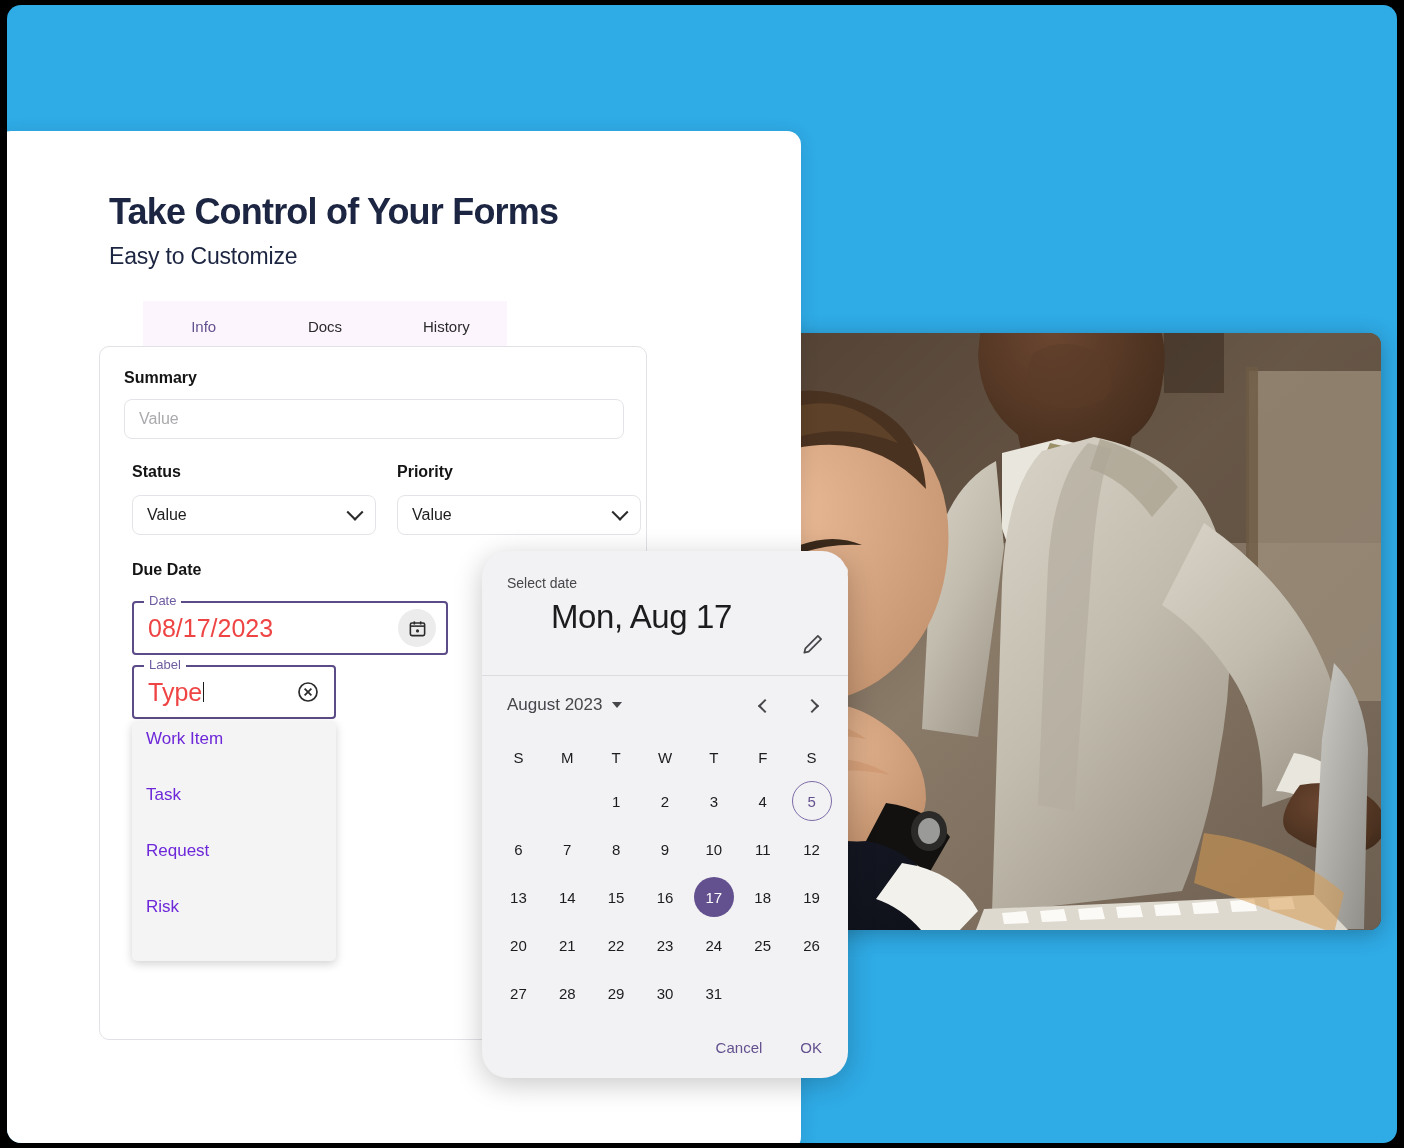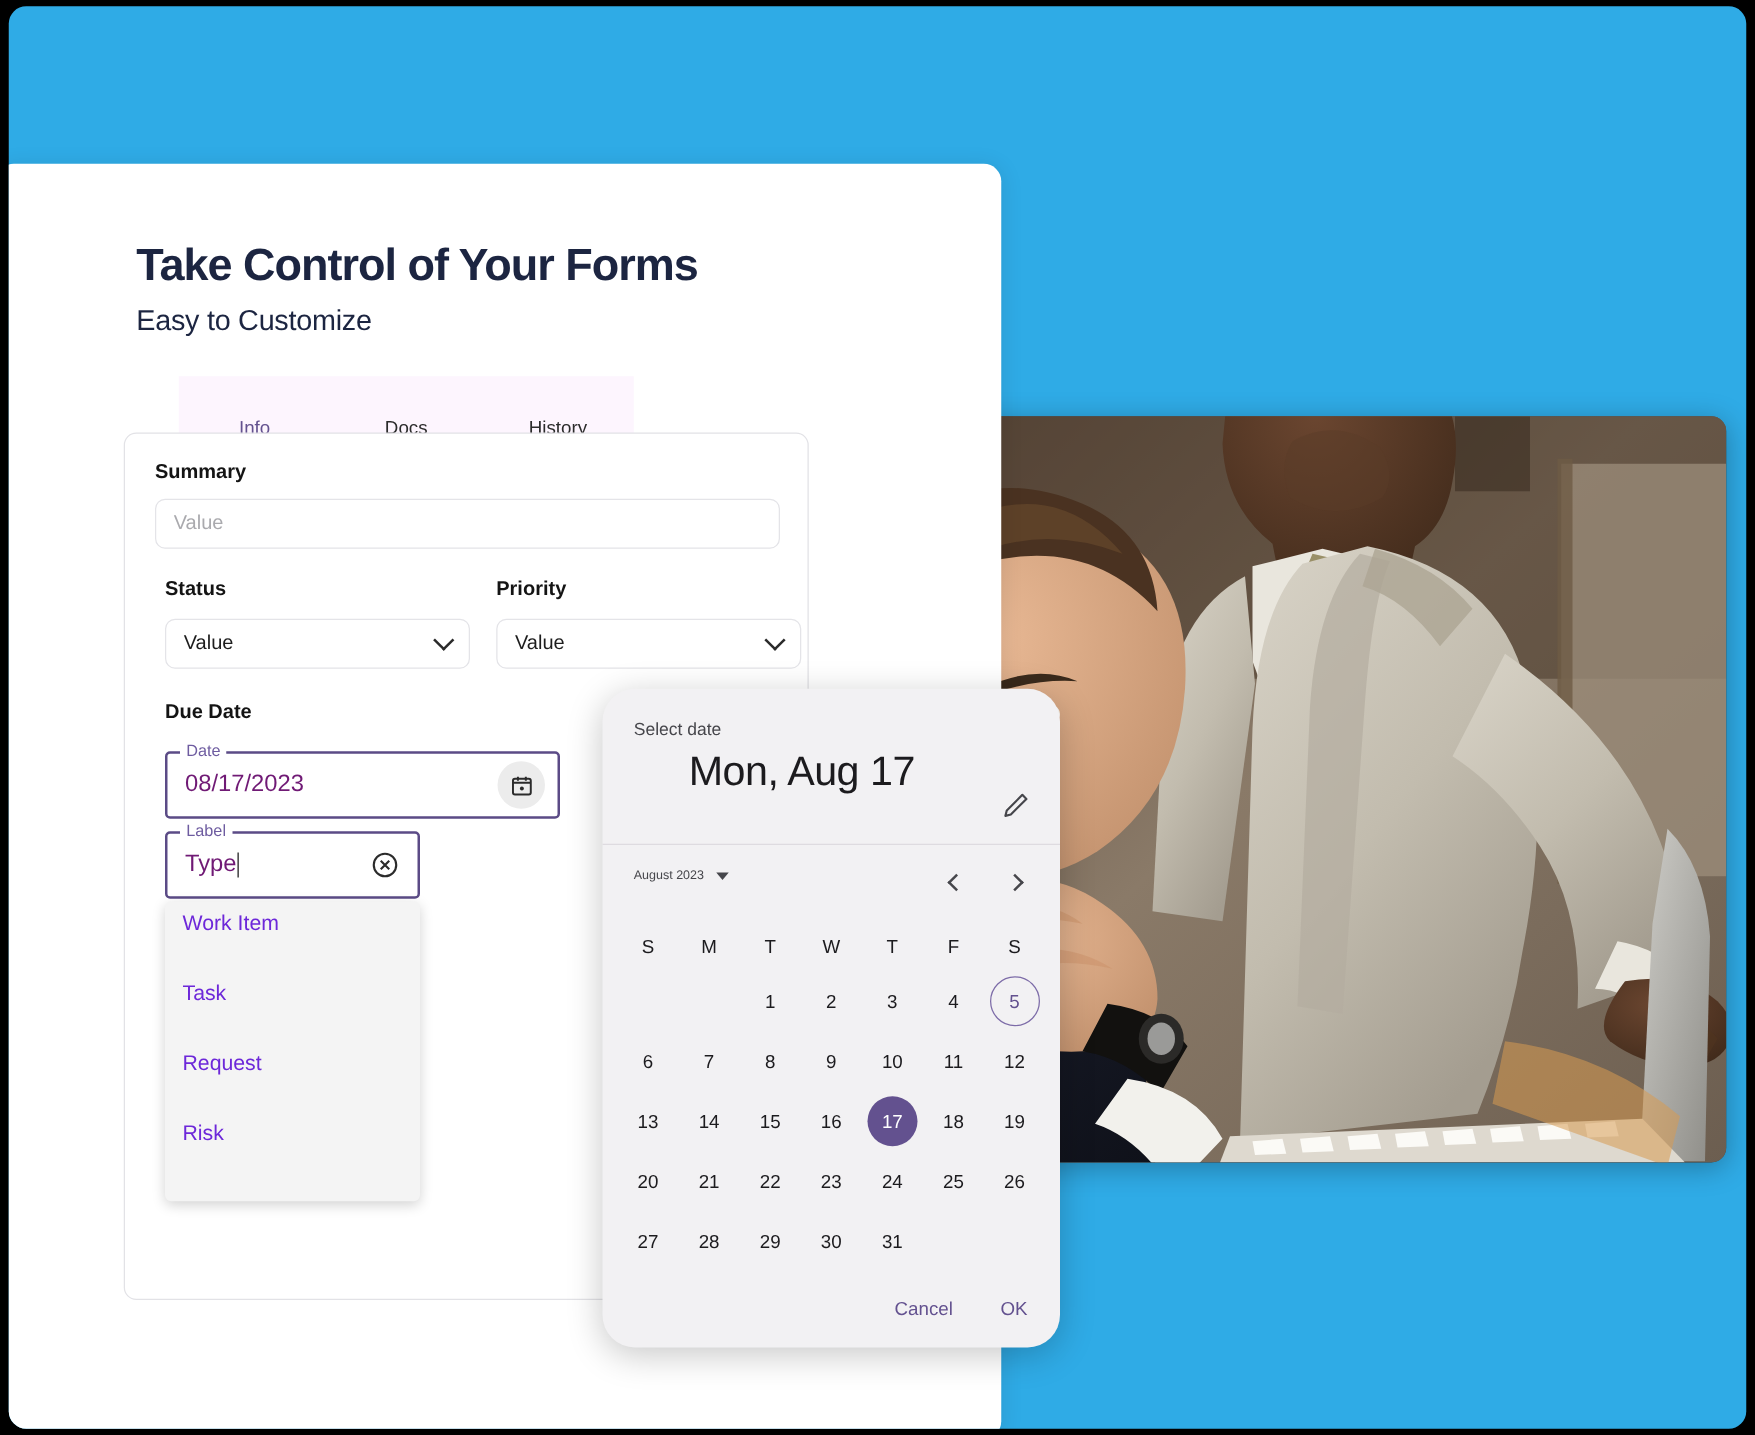--- a/index.html
+++ b/index.html
@@ -54,21 +54,21 @@
   
   .tabstrip {
     position: absolute;
     left: 146px; top: 170px;
     width: 364px; height: 50px;
     background: #fdf5fe;
     display: flex;
   }
   .tab {
     flex: 1;
-    display: flex; align-items: flex-end; justify-content: center;
+    display: flex; align-items: center; justify-content: center;
     font-size: 15px;
     color: #2b2b2b;
     position: relative;
     cursor: pointer;
   }
   .tab.active { color: #63518f; }
   .tab.active .tab-underline {
     position: absolute;
     bottom: -6px; left: 50%;
     transform: translateX(-50%);
@@ -131,21 +131,21 @@
   .outlined .legend {
     position: absolute;
     top: -9px; left: 10px;
     background: #fff;
     padding: 0 5px;
     font-size: 13px;
     color: #6e5ca0;
     line-height: 1;
   }
   .outlined .val {
-    font-size: 19px; color: #701a75;
+    font-size: 25px; color: #ef4444;
   }
   .caret {
     display: inline-block;
     width: 1px; height: 20px;
     background: #1a1a1a;
     margin-left: 1px;
     vertical-align: -4px;
   }
   .helper {
     font-size: 13px; color: #6f6f74;
@@ -226,21 +226,21 @@
   .dp-divider {
     position: absolute; left: 0; top: 124px;
     width: 100%; height: 1px; background: #dedbe0;
   }
   .dp-monthrow {
     position: absolute; left: 0; top: 136px;
     width: 100%; height: 40px;
   }
   .dp-month {
     position: absolute; left: 25px; top: 8px;
-    font-size: 10px; color: #46464b; font-weight: 500;
+    font-size: 17px; color: #46464b; font-weight: 500;
     display: flex; align-items: center; gap: 10px;
     cursor: pointer;
   }
   .tri-down {
     width: 0; height: 0;
     border-left: 5px solid transparent;
     border-right: 5px solid transparent;
     border-top: 6px solid #46464b;
   }
   .dp-nav {

